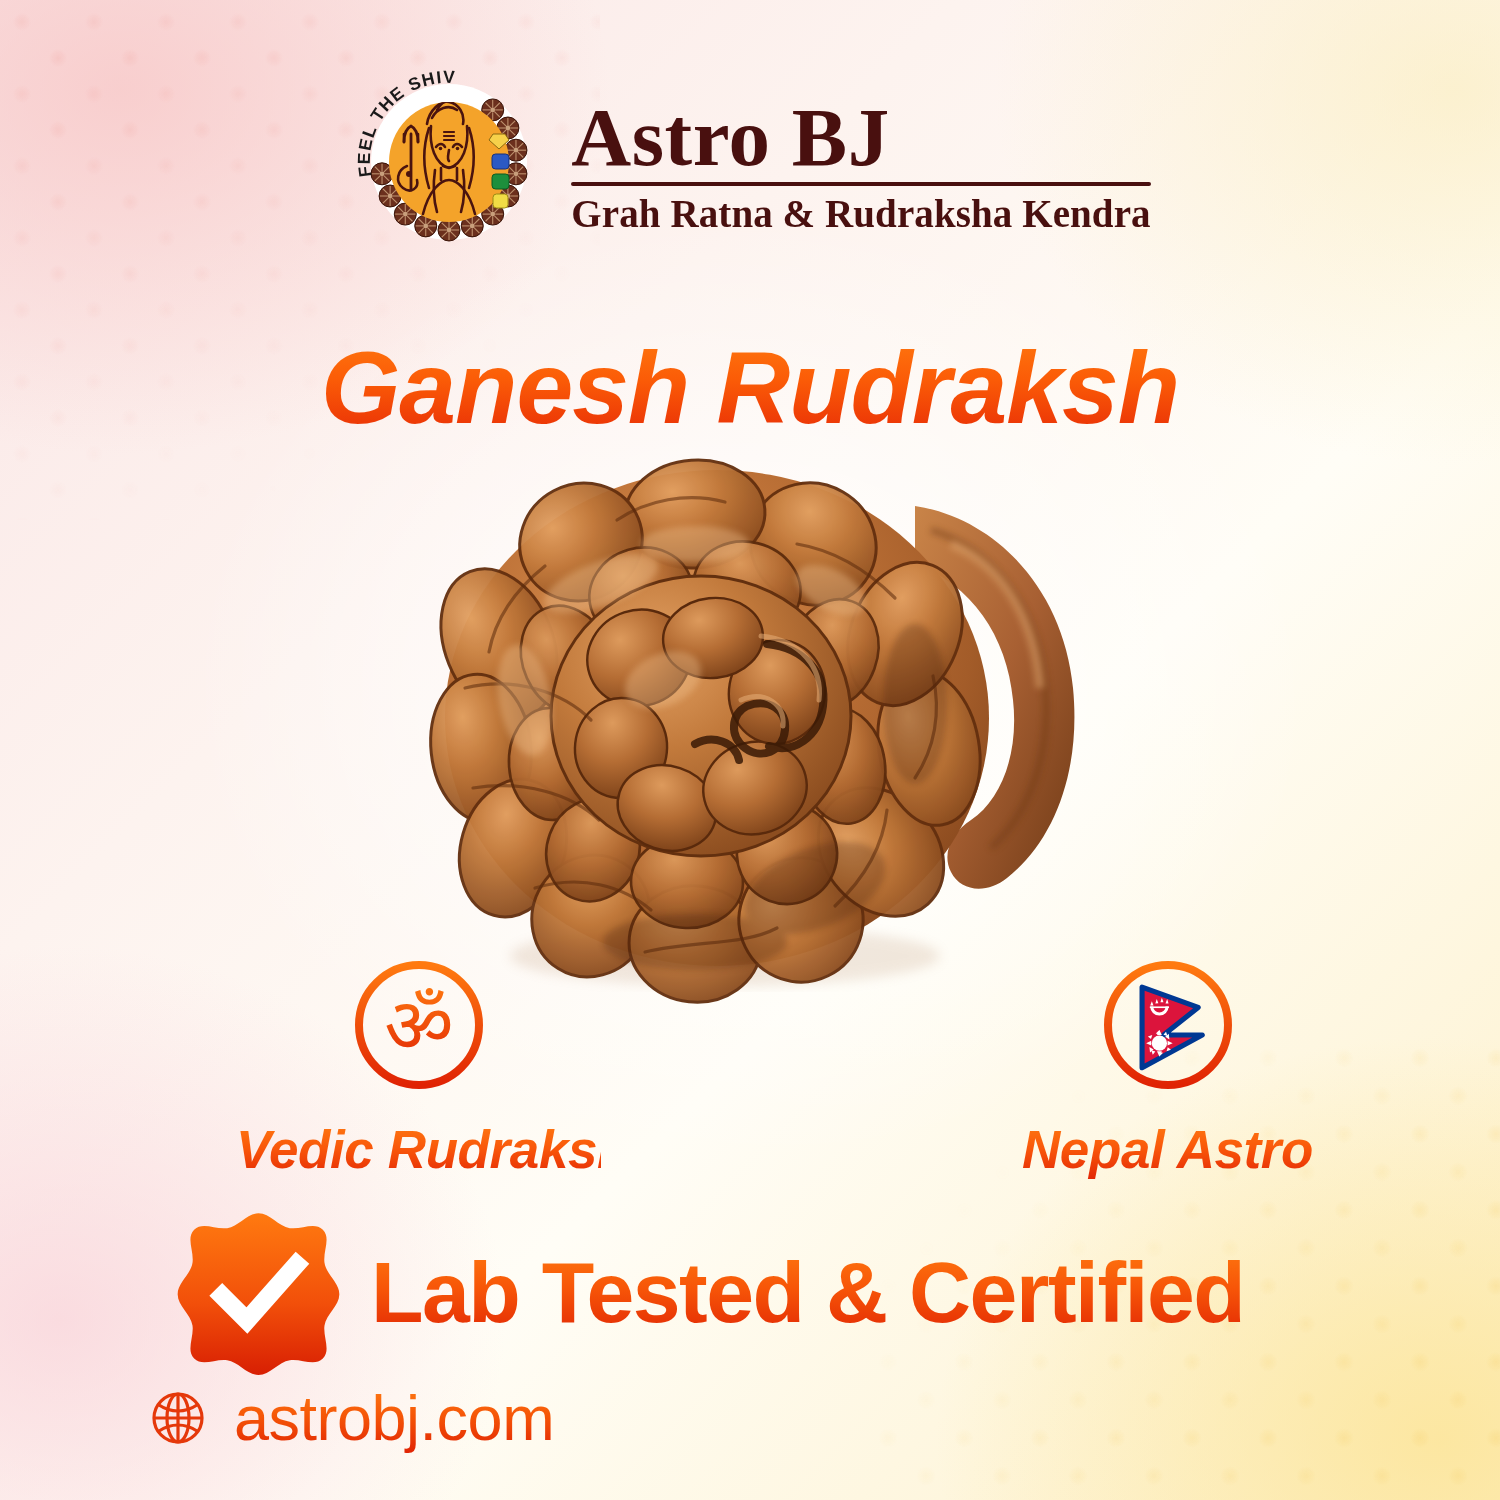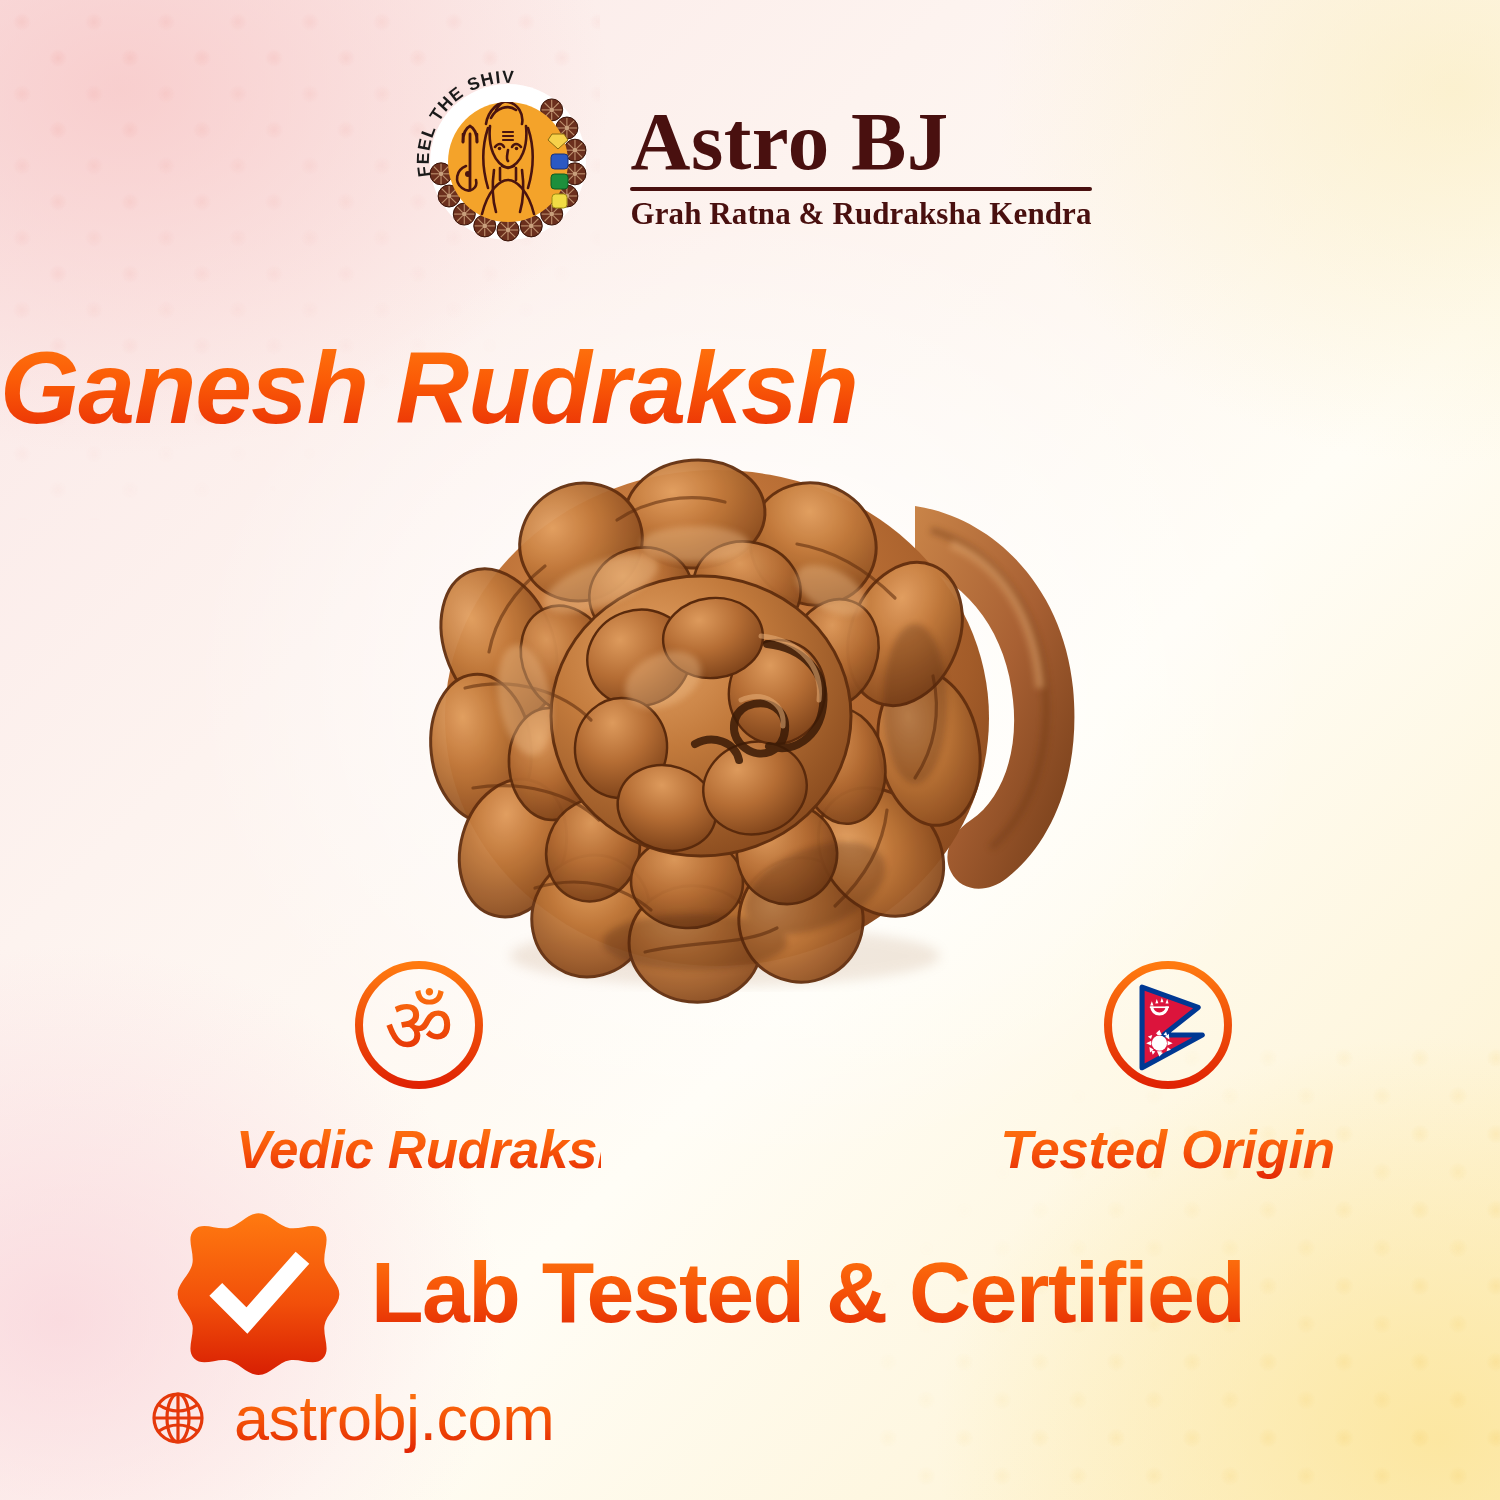--- a/index.html
+++ b/index.html
@@ -38,25 +38,25 @@
     mask-image:linear-gradient(315deg, rgba(0,0,0,1) 0%, rgba(0,0,0,.55) 44%, rgba(0,0,0,0) 80%);
   }
 
   
   #brand{position:absolute;left:0;right:0;top:62px;display:flex;justify-content:center;align-items:center;gap:22px;}
   #brand-mark{width:200px;height:200px;flex:none;}
   #brand-word{display:flex;flex-direction:column;align-items:flex-start;margin-top:10px;}
   .brand-name{font-family:Liberation Serif, serif;font-weight:700;font-size:83px;line-height:.95;
     color:#49100f;letter-spacing:.5px;white-space:nowrap;}
   .brand-rule{width:100%;height:4px;background:#49100f;margin:6px 0 5px;border-radius:2px;}
-  .brand-tag{font-family:"Liberation Serif", serif;font-weight:700;font-size:31px;color:#49100f;
+  .brand-tag{font-family:"Liberation Serif", serif;font-weight:700;font-size:39px;color:#49100f;
     letter-spacing:.1px;white-space:nowrap;}
 
   
-  #headline{position:absolute;left:0;right:0;top:330px;text-align:left;}
+  #headline{position:absolute;left:0;right:0;top:330px;text-align:center;}
   #headline .txt{
     display:inline-block;font-size:102px;font-weight:700;font-style:italic;letter-spacing:-1px;
     background:linear-gradient(180deg,#ff7a10 0%,#fb5c07 42%,#e62706 100%);
     -webkit-background-clip:text;background-clip:text;color:transparent;
     text-shadow:0 0 0 rgba(0,0,0,0);
   }
 
   
   #product{position:absolute;left:395px;top:448px;width:720px;height:560px;}
 
@@ -453,21 +453,21 @@
             <path d="M-13,0 l5,-2.4 l0,4.8 z"></path>
             <path d="M-9.2,-9.2 l4.1,2.5 l-4.1,2.5 z" transform="rotate(45)"></path>
             <path d="M6.5,-11.3 l1.4,4.3 l-3.9,-1.2 z"></path>
             <path d="M11.3,6.5 l-4.3,1.4 l1.2,-3.9 z"></path>
             <path d="M-6.5,11.3 l-1.4,-4.3 l3.9,1.2 z"></path>
             <path d="M-11.3,-6.5 l4.3,-1.4 l-1.2,3.9 z"></path>
           </g>
         </g>
       </g>
     </svg>
-    <div class="feature-label">Tested Origin</div>
+    <div class="feature-label">Nepal Astro</div>
   </div>
 
   <div id="lab">
     <svg id="lab-icon" viewBox="0 0 100 100">
       <defs>
         <linearGradient id="badgeG" x1="0" y1="0" x2="0" y2="1">
           <stop offset="0%" stop-color="#ff7a10"></stop>
           <stop offset="55%" stop-color="#f2500a"></stop>
           <stop offset="100%" stop-color="#d81f03"></stop>
         </linearGradient>

